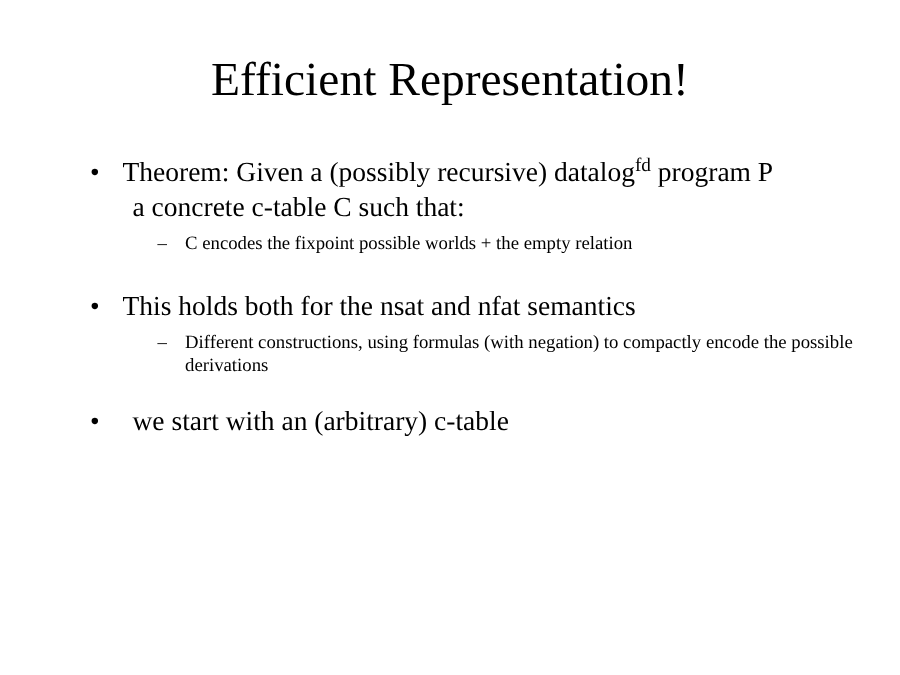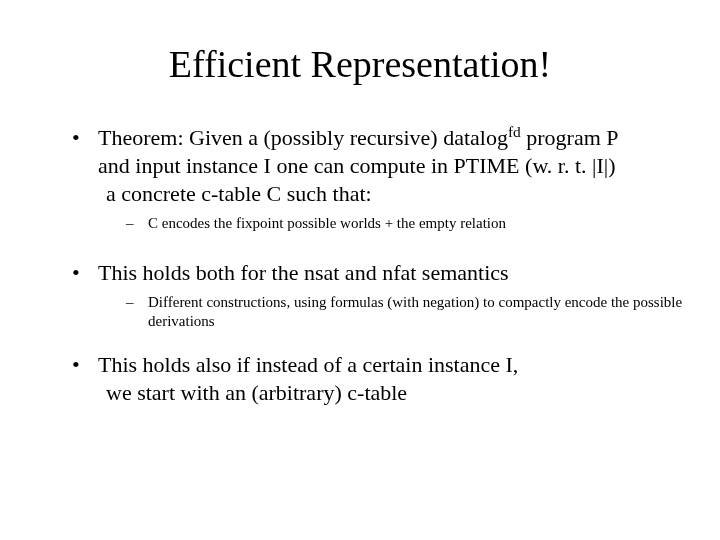--- a/index.html
+++ b/index.html
@@ -81,34 +81,32 @@
 <body>
 
 <div class="slide">
   <div class="title">Efficient Representation!</div>
 
   <div class="body">
     <ul class="level1">
 
       <li>
         <span>Theorem: Given a (possibly recursive) datalog</span><span class="sup">fd</span><span> program P</span>
-        <span class="cont" style="padding-left:0">and input instance I one can compute in PTIME (w. r. t. |I|)</span>
         <span class="cont"> a concrete c-table C such that:</span>
         <ul class="level2">
           <li>C encodes the fixpoint possible worlds + the empty relation</li>
         </ul>
       </li>
 
       <li class="gap-large" style="margin-top:26px;">
         <span>This holds both for the nsat and nfat semantics</span>
         <ul class="level2">
           <li>Different constructions, using formulas (with negation) to compactly encode the possible derivations</li>
         </ul>
       </li>
 
       <li style="margin-top:14px;">
-        <span>This holds also if instead of a certain instance I,</span>
         <span class="cont"> we start with an (arbitrary) c-table</span>
       </li>
 
     </ul>
   </div>
 </div>
 
 </body></html>

